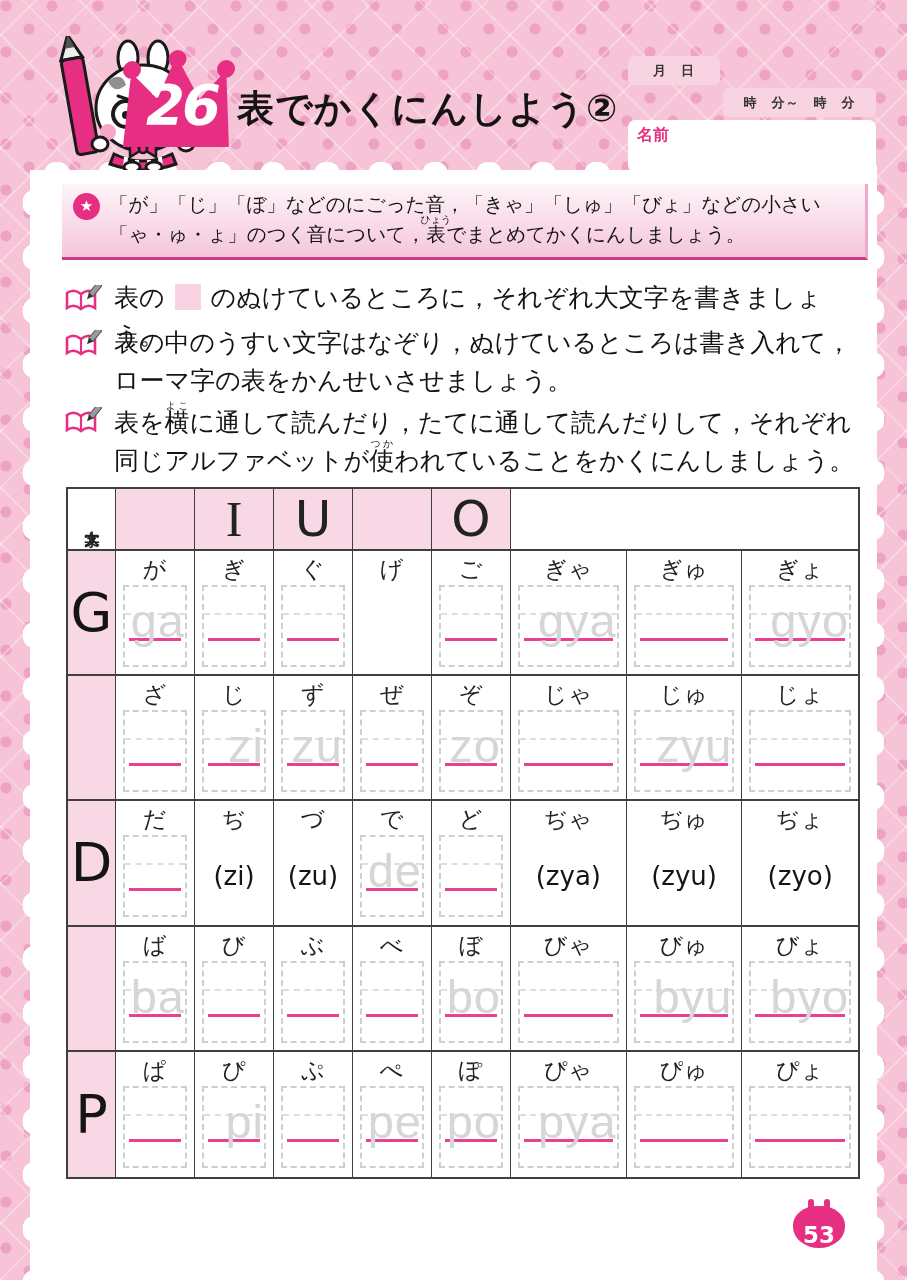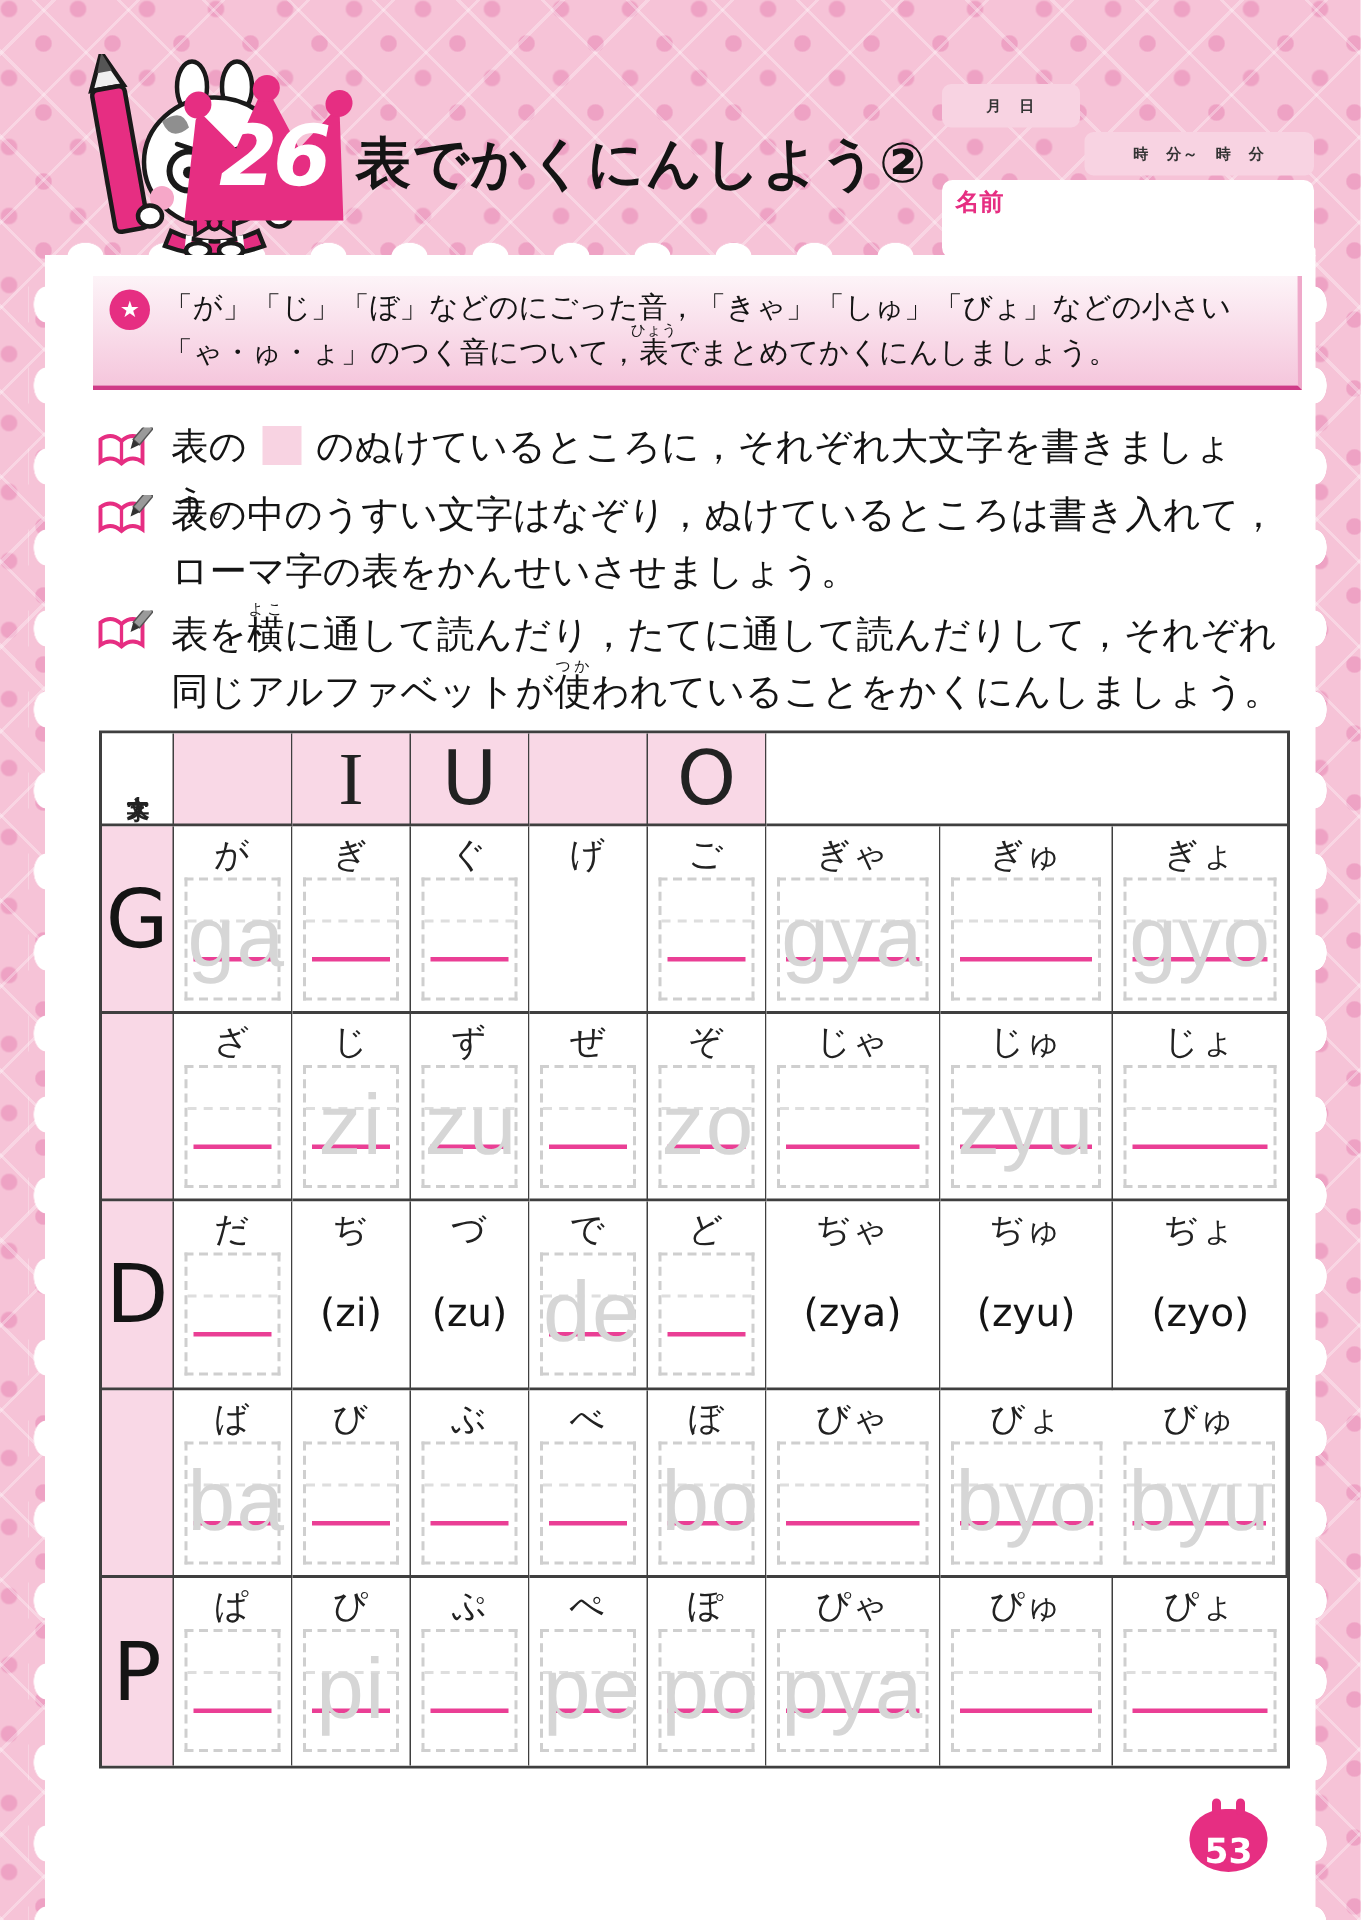--- a/index.html
+++ b/index.html
@@ -32,21 +32,21 @@
   .mascot{ position:absolute; left:42px; top:36px; }
   .crown{ position:absolute; left:118px; top:50px; }
   .lesson-num{ position:absolute; left:132px; top:72px; width:100px; text-align:center;
     font-size:56px; font-weight:bold; font-style:italic; color:#fff; letter-spacing:-3px; }
   .page-title{ position:absolute; left:237px; top:84px; font-size:37px; font-weight:900;
     color:#141414; letter-spacing:1px; white-space:nowrap; }
 
   .datebox{ position:absolute; left:628px; top:56px; width:248px; }
   .date-strip{ display:flex; gap:3px; }
   .date-cell{ background:#f8d3e2; border-radius:6px; height:29px; display:flex;
-    align-items:center; justify-content:space-evenly; font-size:10px; font-weight:bold; color:#333;
+    align-items:center; justify-content:space-evenly; font-size:13px; font-weight:bold; color:#333;
     letter-spacing:1px; }
   .date-cell.c1{ flex:0 0 92px; } .date-cell.c2{ flex:1;margin-top:32px; }
   .name-box{ margin-top:3px; background:#fff; border-radius:7px; height:52px; padding:5px 9px;
     font-size:16px; font-weight:bold; color:var(--magenta,#e62e82); }
 
   
   .infobox{ position:absolute; left:62px; top:184px; width:806px; height:76px;
     background:linear-gradient(180deg,#fdf4f8 0%,#f5c6dc 100%);
     border-right:3px solid #efa9ca; border-bottom:3px solid #cf3a87; }
   .star-icon{ position:absolute; left:11px; top:9px; width:27px; height:27px; border-radius:50%;
@@ -78,23 +78,23 @@
   .hletter.serif{ font-family:"Liberation Serif","DejaVu Serif",serif; }
   .rlabel{ display:flex; align-items:center; justify-content:center;
     background:var(--cell-pink,#f9d8e6); font-size:54px; color:#141414; }
   .kana{ position:absolute; top:3px; left:0; right:0; text-align:center;
     font-size:23px; color:#222; letter-spacing:1px; }
   .wbox{ position:absolute; left:7px; right:7px; top:34px; height:82px;
     border:2px dashed #cfcfcf; }
   .wbox .mid{ position:absolute; left:0; right:0; top:26px; border-top:2px dashed #dedede; }
   .wbox .base{ position:absolute; left:4px; right:4px; top:51px;
     border-top:3px solid var(--line-pink,#ea3f95); }
-  .trace{ position:absolute; left:0; right:0; top:10px; text-align:center;
+  .trace{ position:absolute; left:0; right:0; top:10px; text-align:right;
     font-family:"Liberation Sans","DejaVu Sans",sans-serif;
-    font-size:57px; color:var(--trace-gray,#d6d6d6); letter-spacing:1px; line-height:1; }
+    font-size:47px; color:var(--trace-gray,#d6d6d6); letter-spacing:1px; line-height:1; }
   .ptext{ position:absolute; top:34px; height:82px; left:0; right:0;
     display:flex; align-items:center; justify-content:center; font-size:26px; color:#141414; }
 
   
   .badge{ position:absolute; left:793px; top:1206px; width:52px; height:42px;
     background:var(--magenta,#e62e82); border-radius:46% 46% 50% 50%;
     display:flex; align-items:flex-end; justify-content:center;
     color:#fff; font-size:23px; font-weight:bold; }
   .badge::before,.badge::after{ content:""; position:absolute; top:-7px; width:6px; height:11px;
     border-radius:3px; background:var(--magenta,#e62e82); }
@@ -434,34 +434,34 @@
       </div>
     </div>
     <div class="tc dcell">
       <div class="kana">びゃ</div>
       <div class="wbox">
         <i class="mid"></i>
         <i class="base"></i>
         <div class="trace"></div>
       </div>
     </div>
+    <div class="tc dcell">
+      <div class="kana">びゅ</div>
+      <div class="wbox">
+        <i class="mid"></i>
+        <i class="base"></i>
+        <div class="trace">byu</div>
+      </div>
+    </div>
     <div class="tc dcell noR">
       <div class="kana">びょ</div>
       <div class="wbox">
         <i class="mid"></i>
         <i class="base"></i>
         <div class="trace">byo</div>
-      </div>
-    </div>
-    <div class="tc dcell">
-      <div class="kana">びゅ</div>
-      <div class="wbox">
-        <i class="mid"></i>
-        <i class="base"></i>
-        <div class="trace">byu</div>
       </div>
     </div>
     <div class="tc rlabel noB">P</div>
     <div class="tc dcell noB">
       <div class="kana">ぱ</div>
       <div class="wbox">
         <i class="mid"></i>
         <i class="base"></i>
         <div class="trace"></div>
       </div>

